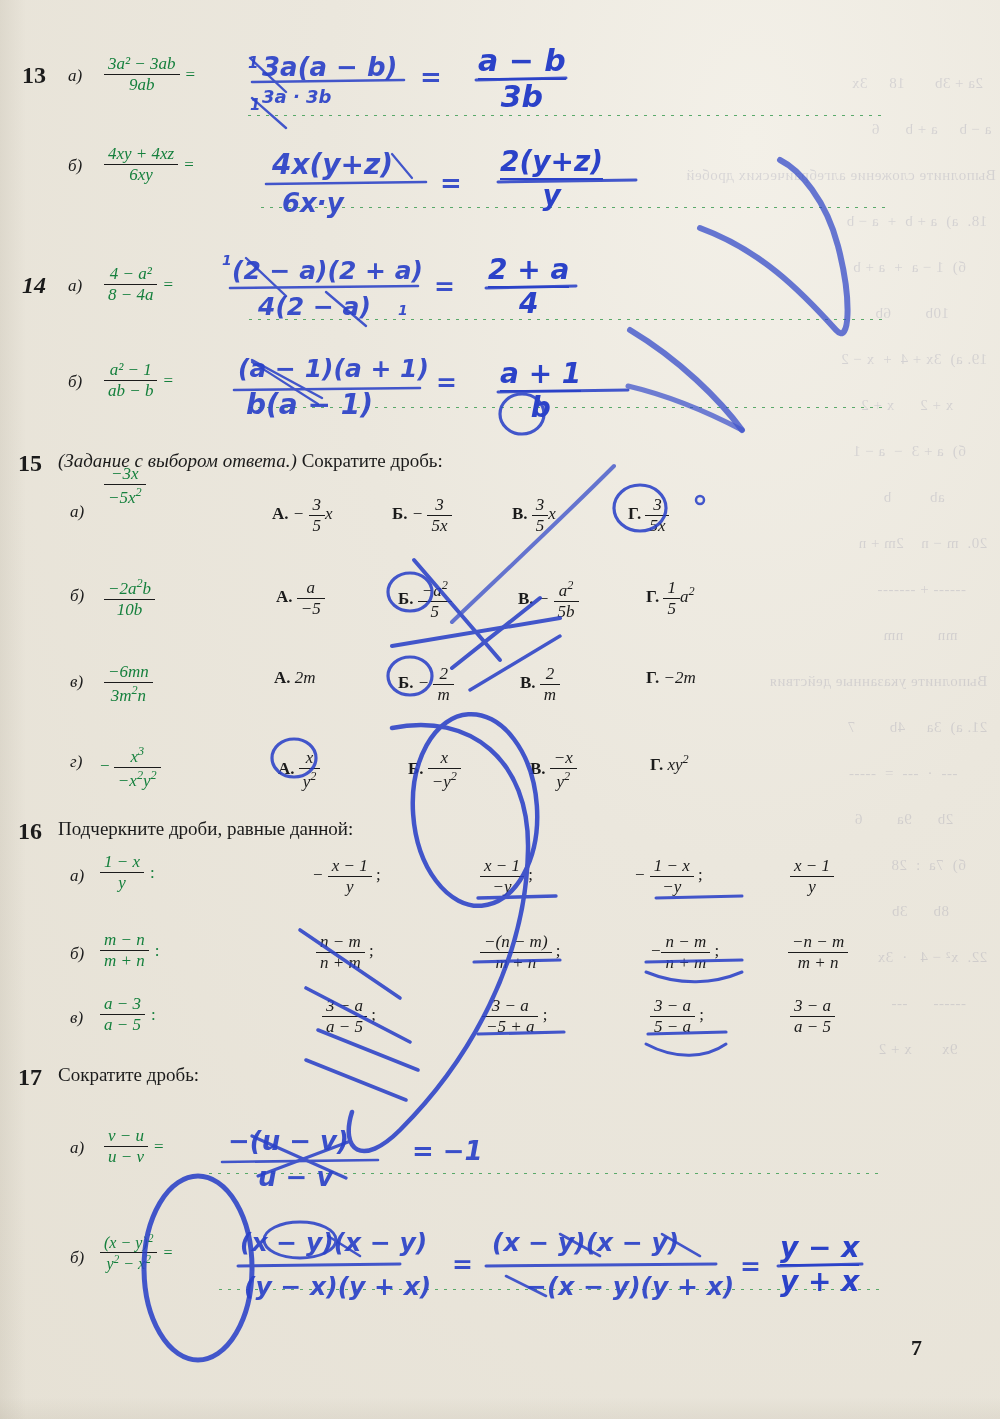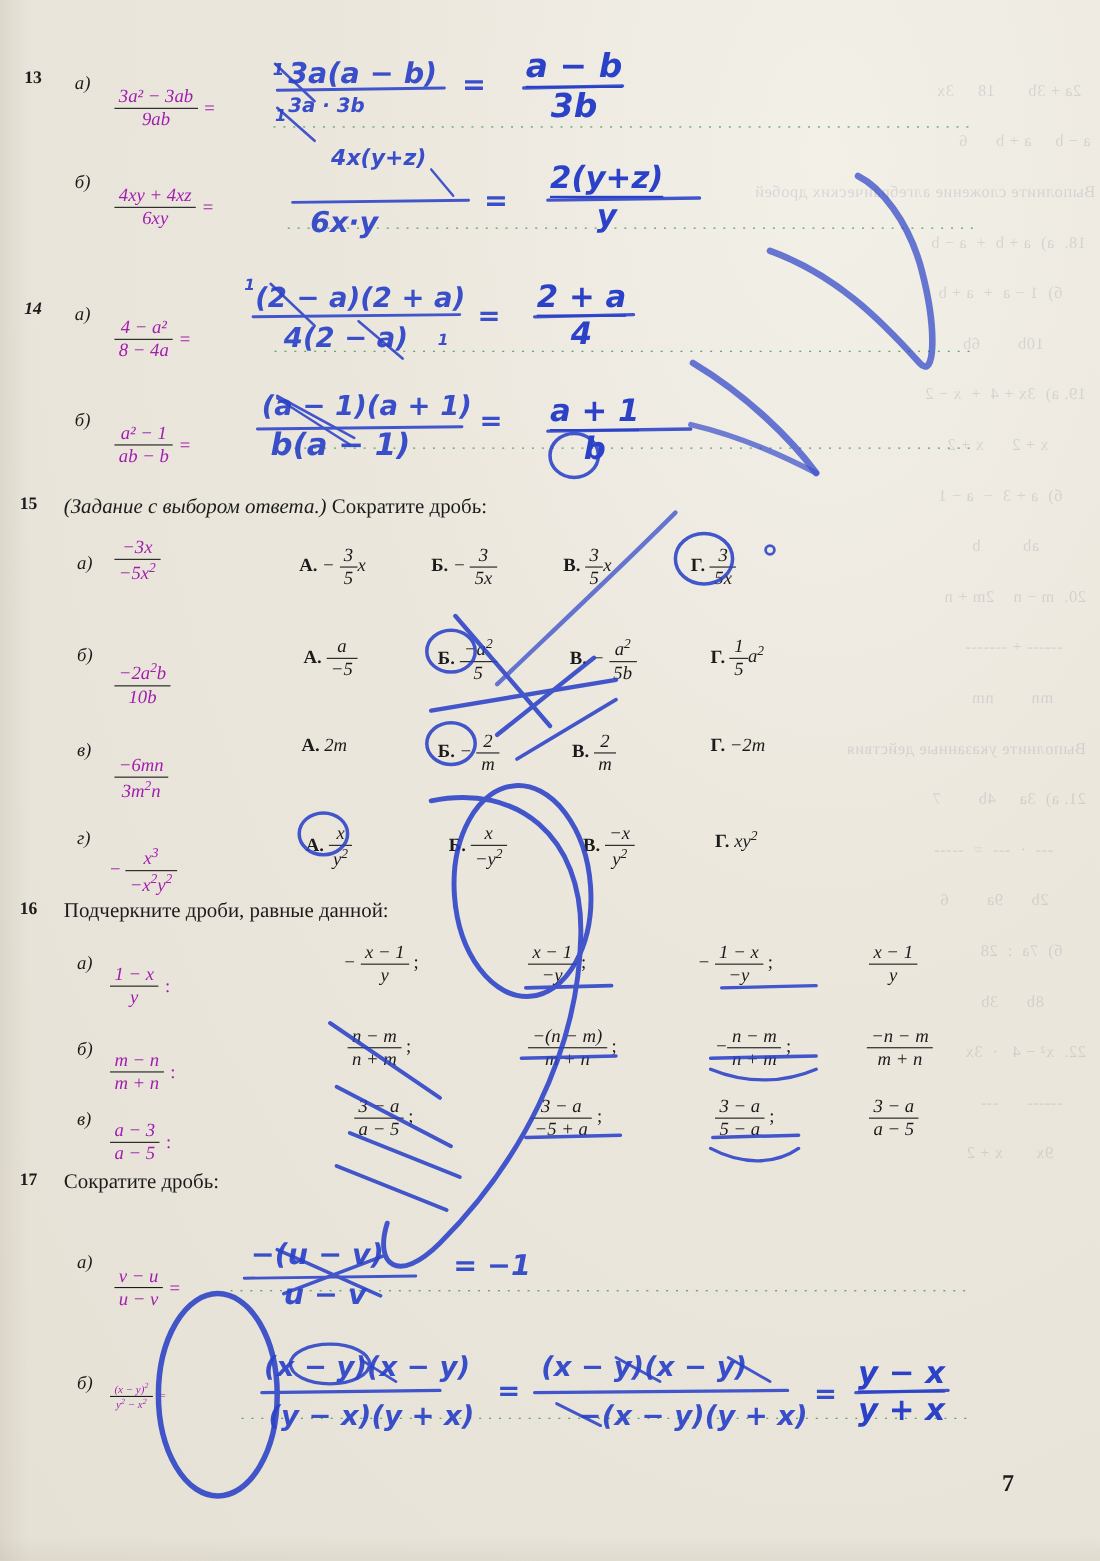--- a/index.html
+++ b/index.html
@@ -31,30 +31,30 @@
     font-family:"Liberation Serif",serif;
     white-space:pre;
     padding-top:60px;
     pointer-events:none;
     letter-spacing:.5px;
   }
 
   .content{position:absolute;left:0;top:0;width:1000px;height:1419px;}
 
   .num{
-    position:absolute;font-weight:bold;font-size:16px;color:#1b1b1b;
+    position:absolute;font-weight:bold;font-size:24px;color:#1b1b1b;
   }
   .task-title{
     position:absolute;font-size:19px;color:#1b1b1b;
   }
   .ital{font-style:italic;}
   .letter{
     position:absolute;font-size:17px;font-style:italic;color:#1b1b1b;
   }
-  .expr{position:absolute;font-size:17px;color:#a21caf;font-style:italic;margin-top:24px;}
+  .expr{position:absolute;font-size:17px;color:#15803d;font-style:italic;}
 
   
   .frac{display:inline-block;vertical-align:middle;text-align:center;font-style:italic;}
   .frac .n{display:block;padding:0 4px;}
   .frac .d{display:block;border-top:1.3px solid #1b1b1b;padding:0 4px;}
   .eq{display:inline-block;vertical-align:middle;padding:0 6px;font-style:normal;}
   .opt{position:absolute;font-size:17px;color:#1b1b1b;}
   .opt b{font-style:normal;font-weight:bold;}
   sup{font-size:.72em;vertical-align:super;}
 
@@ -216,41 +216,41 @@
   <div class="num" style="left:18px;top:1064px;">17</div>
   <div class="task-title" style="left:58px;top:1064px;">Сократите дробь:</div>
 
   <div class="letter" style="left:70px;top:1138px;">а)</div>
   <div class="expr" style="left:104px;top:1126px;">
     <span class="frac"><span class="n">v − u</span><span class="d">u − v</span></span><span class="eq">=</span>
   </div>
   <div class="dots" style="left:206px;top:1172px;width:678px;"></div>
 
   <div class="letter" style="left:70px;top:1248px;">б)</div>
-  <div class="expr" style="left:100px;top:1232px;font-size:10px;">
+  <div class="expr" style="left:100px;top:1232px;font-size:16px;">
     <span class="frac"><span class="n">(x − y)<sup>2</sup></span><span class="d">y<sup>2</sup> − x<sup>2</sup></span></span><span class="eq">=</span>
   </div>
   <div class="dots" style="left:216px;top:1288px;width:668px;"></div>
 
   <div class="pagenum">7</div>
 </div>
 
 <div>
 
   <div class="hw" style="left:262px;top:52px;font-size:26px;">3a(a − b)</div>
   <div class="hw" style="left:262px;top:86px;font-size:18px;">3a · 3b</div>
   <div class="hw" style="left:248px;top:54px;font-size:15px;">1</div>
   <div class="hw" style="left:250px;top:96px;font-size:15px;">1</div>
   <div class="hw" style="left:420px;top:62px;font-size:26px;">=</div>
   <div class="hwfrac" style="left:478px;top:44px;font-size:30px;line-height:34px;">
     <span class="n">a − b</span>
     <span class="d">3b</span>
   </div>
 
-  <div class="hw" style="left:272px;top:131px;font-size:20px;margin-left:29px;">4x(y+z)</div>
+  <div class="hw" style="left:272px;top:148px;font-size:28px;">4x(y+z)</div>
   <div class="hw" style="left:282px;top:188px;font-size:26px;">6x·y</div>
   <div class="hw" style="left:440px;top:168px;font-size:26px;">=</div>
   <div class="hwfrac" style="left:500px;top:146px;font-size:28px;line-height:32px;">
     <span class="n">2(y+z)</span>
     <span class="d">y</span>
   </div>
 
   <div class="hw" style="left:232px;top:256px;font-size:25px;">(2 − a)(2 + a)</div>
   <div class="hw" style="left:258px;top:292px;font-size:25px;">4(2 − a)</div>
   <div class="hw" style="left:222px;top:252px;font-size:14px;">1</div>

